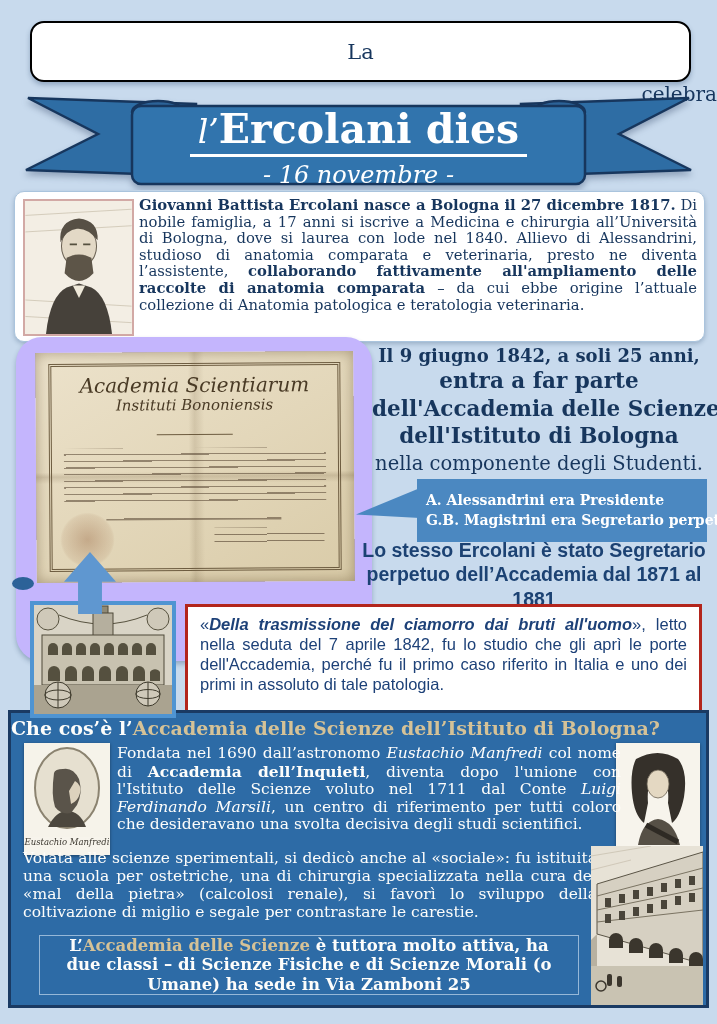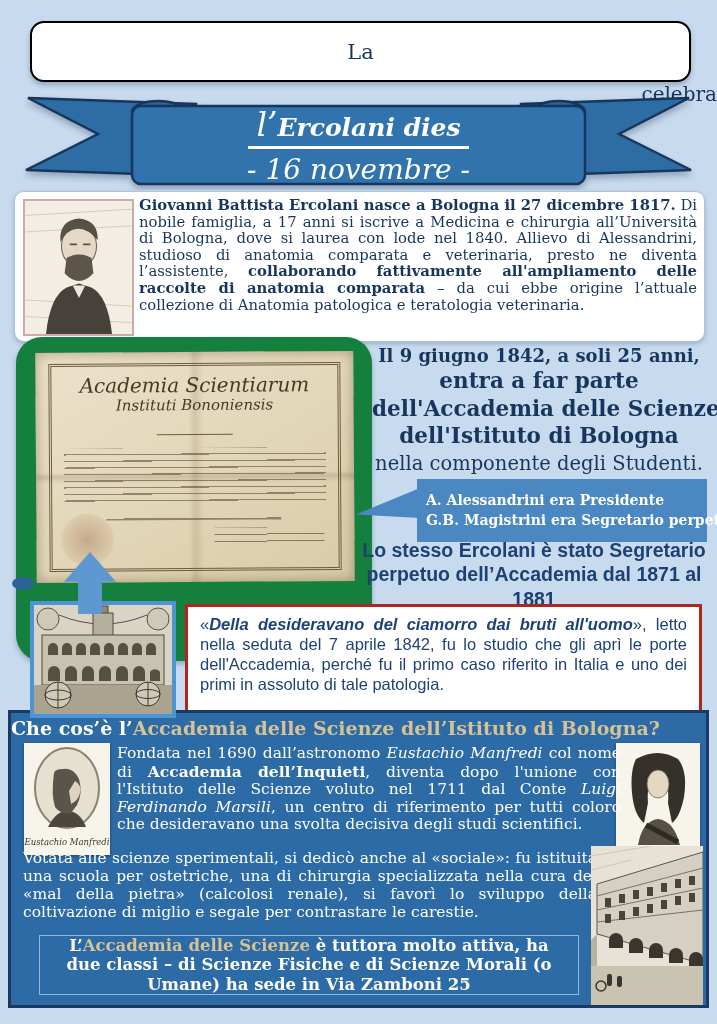--- a/index.html
+++ b/index.html
@@ -13,33 +13,33 @@
              display:flex;align-items:center;justify-content:center;white-space:nowrap;}
   .title-box .la{font-size:21px;}
   .title-box .big{font-size:21px;font-weight:700;letter-spacing:.2px;margin-left:7px;}
   .celebra{left:0;top:82px;width:717px;text-align:right;font-size:20px;}
 
   
   .ribbon-svg{left:18px;top:90px;width:681px;height:100px;}
   .ribbon-text{left:132px;top:108px;width:453px;text-align:center;color:#fff;z-index:5;}
   .ribbon-line1{display:inline-block;border-bottom:3px solid #fff;padding:0 8px 3px;line-height:1.05;}
   .ribbon-line1 .pfx{font-style:italic;font-weight:400;font-size:33px;}
-  .ribbon-line1 .ttl{font-style:italic;font-weight:700;font-size:25px;}
-  .ribbon-line2{font-style:italic;font-size:28px;margin-top:4px;}
+  .ribbon-line1 .ttl{font-weight:700;font-size:41px;}
+  .ribbon-line2{font-style:italic;font-size:24px;margin-top:4px;}
 
   
   .bio-card{left:14px;top:191px;width:689px;height:149px;background:#fff;border:1px solid #aac4dd;
             border-radius:10px;box-shadow:0 2px 4px rgba(23,54,93,.25);}
   .bio-portrait{left:8px;top:7px;width:107px;height:133px;border:2px solid #d2a9a5;background:#f3eee4;}
   .bio-portrait svg{display:block;width:100%;height:100%;}
   .bio-text{left:124px;top:5px;width:558px;font-size:14.8px;line-height:16.6px;text-align:justify;}
   .bio-text b{font-weight:700;}
 
   
-  .doc-panel{left:16px;top:337px;width:356px;height:324px;background:#15803d;border-radius:26px;
+  .doc-panel{left:16px;top:337px;width:356px;height:324px;background:#c4b5fd;border-radius:26px;
              box-shadow:0 3px 5px rgba(23,54,93,.30);}
   .curl{position:absolute;background:#2c6298;border-radius:50%;}
   .curl.tl{left:48px;top:18px;width:26px;height:13px;}
   .curl.bl{left:-4px;top:240px;width:22px;height:13px;}
   .diploma{position:absolute;left:20px;top:15px;width:318px;height:230px;transform:rotate(-.4deg);
            background:
              linear-gradient(to bottom,rgba(0,0,0,0) 52%,rgba(110,90,60,.20) 54%,rgba(0,0,0,0) 57%),
              linear-gradient(to right,rgba(110,90,60,0) 48%,rgba(110,90,60,.16) 50%,rgba(0,0,0,0) 53%),
              linear-gradient(150deg,#ece2cb,#e3d7ba 50%,#d9cba8);
            box-shadow:inset 0 0 14px rgba(90,70,40,.45);}
@@ -225,21 +225,21 @@
       <rect x="0" y="80" width="138" height="29" fill="#aaa390"></rect>
       <circle cx="24" cy="90" r="13" fill="#cfc9b9" stroke="#3e3a2c"></circle>
       <ellipse cx="24" cy="90" rx="13" ry="5" fill="none" stroke="#3e3a2c"></ellipse>
       <line x1="24" y1="77" x2="24" y2="103" stroke="#3e3a2c"></line>
       <circle cx="114" cy="89" r="12" fill="#cfc9b9" stroke="#3e3a2c"></circle>
       <ellipse cx="114" cy="89" rx="12" ry="4.5" fill="none" stroke="#3e3a2c"></ellipse>
       <line x1="114" y1="77" x2="114" y2="101" stroke="#3e3a2c"></line>
     </svg>
   </div>
 
-  <div class="abs study-box"><span>«</span><span class="bi">Della desideravano del ciamorro dai bruti all'uomo</span><span>», </span><span>letto nella seduta del 7 aprile 1842, fu lo studio che gli aprì le porte dell'Accademia, perché fu il primo caso riferito in Italia e uno dei primi in assoluto di tale patologia.</span></div>
+  <div class="abs study-box"><span>«</span><span class="bi">Della trasmissione del ciamorro dai bruti all'uomo</span><span>», </span><span>letto nella seduta del 7 aprile 1842, fu lo studio che gli aprì le porte dell'Accademia, perché fu il primo caso riferito in Italia e uno dei primi in assoluto di tale patologia.</span></div>
 
   <div class="abs academy">
     <div class="aq"><span>Che cos’è l’</span><span class="hl">Accademia delle Scienze dell’Istituto di Bologna</span><span class="hl">?</span></div>
 
     <div class="portrait-card manfredi">
       <svg viewBox="0 0 86 94">
         <rect width="86" height="94" fill="#f6f3ea"></rect>
         <ellipse cx="43" cy="45" rx="32" ry="40" fill="#e6e0d0" stroke="#8b8370" stroke-width="2"></ellipse>
         <path d="M24 84 Q32 68 43 68 Q56 68 62 84 Z" fill="#4c473e"></path>
         <path d="M30 30 Q27 52 31 64 Q37 72 47 70 L53 62 Q59 50 55 36 Q49 24 39 26 Q31 26 30 30 Z" fill="#5a544a"></path>

